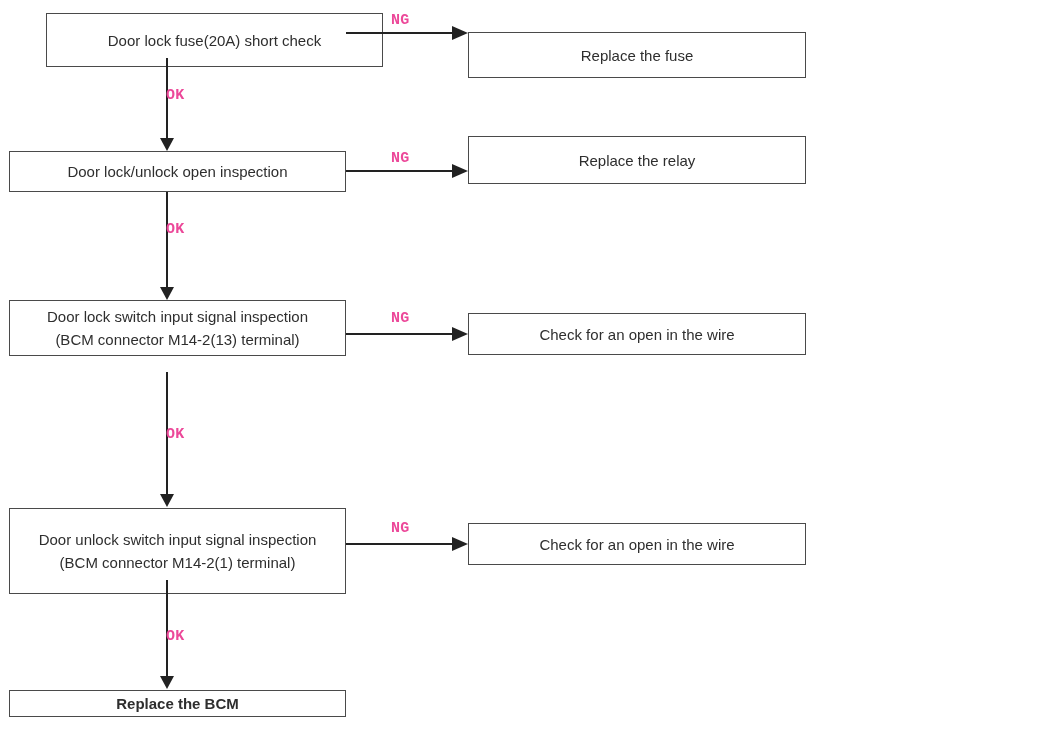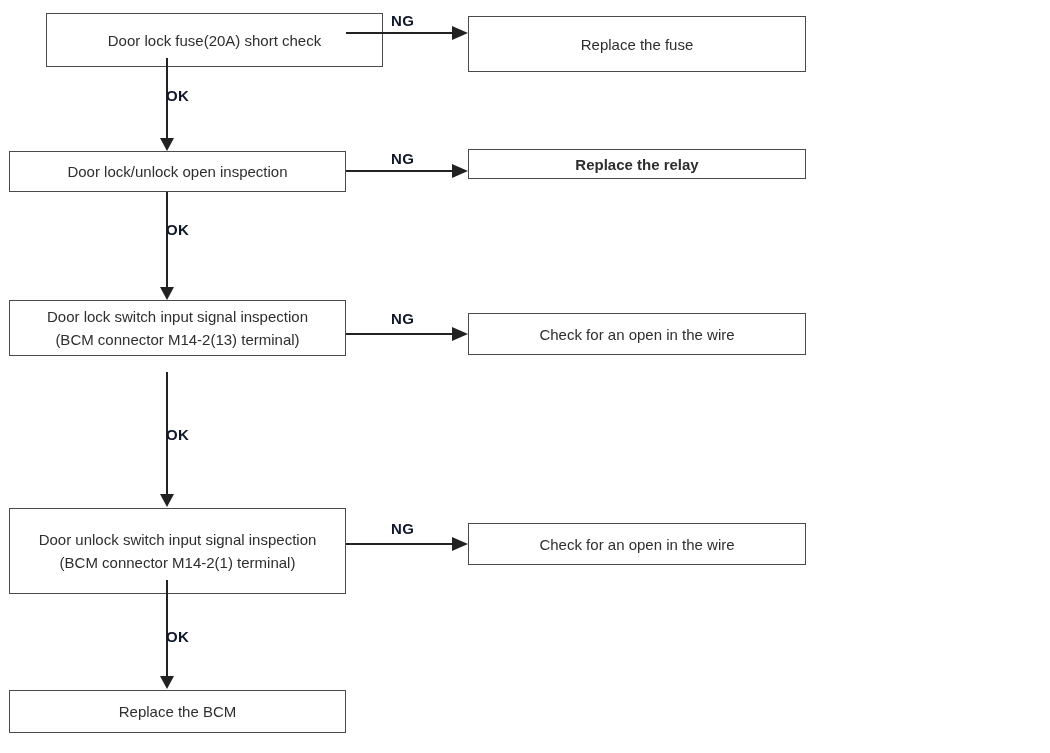--- a/index.html
+++ b/index.html
@@ -62,23 +62,24 @@
     width: 0;
     height: 0;
     border-top: 7px solid transparent;
     border-bottom: 7px solid transparent;
     border-left: 16px solid #222222;
   }
   .edge-label {
     position: absolute;
     font-size: 15px;
     font-weight: bold;
-    color: #0f172a;
+    color: #ec4899;
     line-height: 18px;
     letter-spacing: 0.3px;
+    font-family: Liberation Mono, monospace;
   }
   .ng { left: 391px; }
   .ok { left: 166px; }
 </style>
 </head>
 <body>
 
 <div class="canvas">
 
   <div class="node col-left" style="top:13px; height:54px;margin-left:37px;">
@@ -88,28 +89,28 @@
     <span>Door lock/unlock open inspection</span>
   </div>
   <div class="node col-left" style="top:300px; height:56px;">
     <span>Door lock switch input signal inspection
 (BCM connector M14-2(13) terminal)</span>
   </div>
   <div class="node col-left" style="top:508px; height:86px;">
     <span>Door unlock switch input signal inspection
 (BCM connector M14-2(1) terminal)</span>
   </div>
-  <div class="node col-left" style="top:690px; height:43px;">
+  <div class="node col-left" style="top:690px; height:27px;font-weight:bold;">
     <span>Replace the BCM</span>
   </div>
 
-  <div class="node col-right" style="top:16px; height:56px;">
+  <div class="node col-right" style="top:32px; height:46px;">
     <span>Replace the fuse</span>
   </div>
-  <div class="node col-right" style="top:149px; height:30px;font-weight:bold;">
+  <div class="node col-right" style="top:136px; height:48px;">
     <span>Replace the relay</span>
   </div>
   <div class="node col-right" style="top:313px; height:42px;">
     <span>Check for an open in the wire</span>
   </div>
   <div class="node col-right" style="top:523px; height:42px;">
     <span>Check for an open in the wire</span>
   </div>
 
   <div class="vline" style="top:58px; height:81px;"></div>

